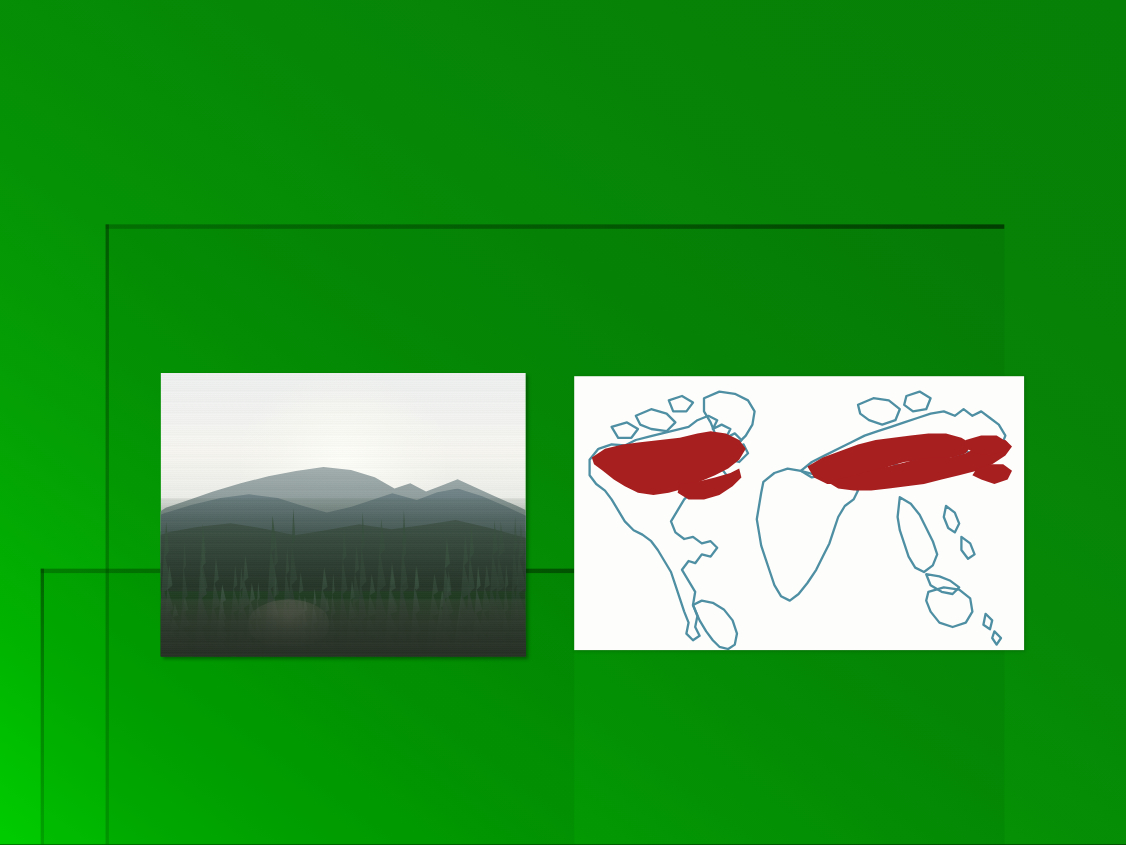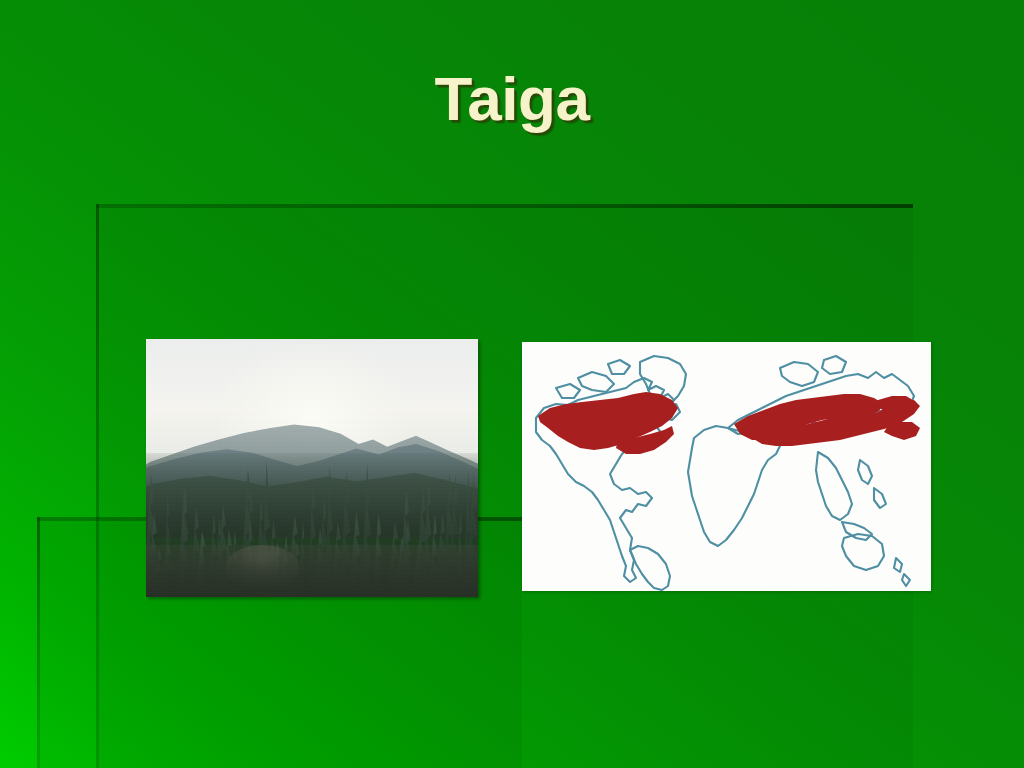--- a/index.html
+++ b/index.html
@@ -244,21 +244,20 @@
   <div class="panel" id="panel-upper" data-interactable="false">
     <div class="edge-top" data-interactable="false"></div>
     <div class="edge-left" data-interactable="false"></div>
   </div>
 
   <div class="panel" id="panel-lower" data-interactable="false">
     <div class="edge-top" data-interactable="false"></div>
     <div class="edge-left" data-interactable="false"></div>
   </div>
 
-  <div id="title" data-interactable="false">Taiga</div>
 
   <div id="photo" data-interactable="false" title="Taiga landscape: conifer forest in the foreground with mountain ridges and pale overcast sky">
     <div class="sky" data-interactable="false"></div>
     <div class="sky-glow" data-interactable="false"></div>
     <div class="ridge-far" data-interactable="false"></div>
     <div class="ridge-mid" data-interactable="false"></div>
     <div class="ridge-near" data-interactable="false"></div>
     <div class="forest" data-interactable="false"></div>
     <div class="trees" id="tree-layer" data-interactable="false">
         <div class="tree" data-interactable="false" style="left: -1.52%; width: 6.07%; height: 76.85%; opacity: 0.96; clip-path: polygon(50% 0%, 63% 22%, 45.7% 26%, 76% 48%, 41.7% 52%, 78% 72%, 40% 76%, 88% 96%, 100% 100%, 0% 100%, 12% 96%);"></div>

